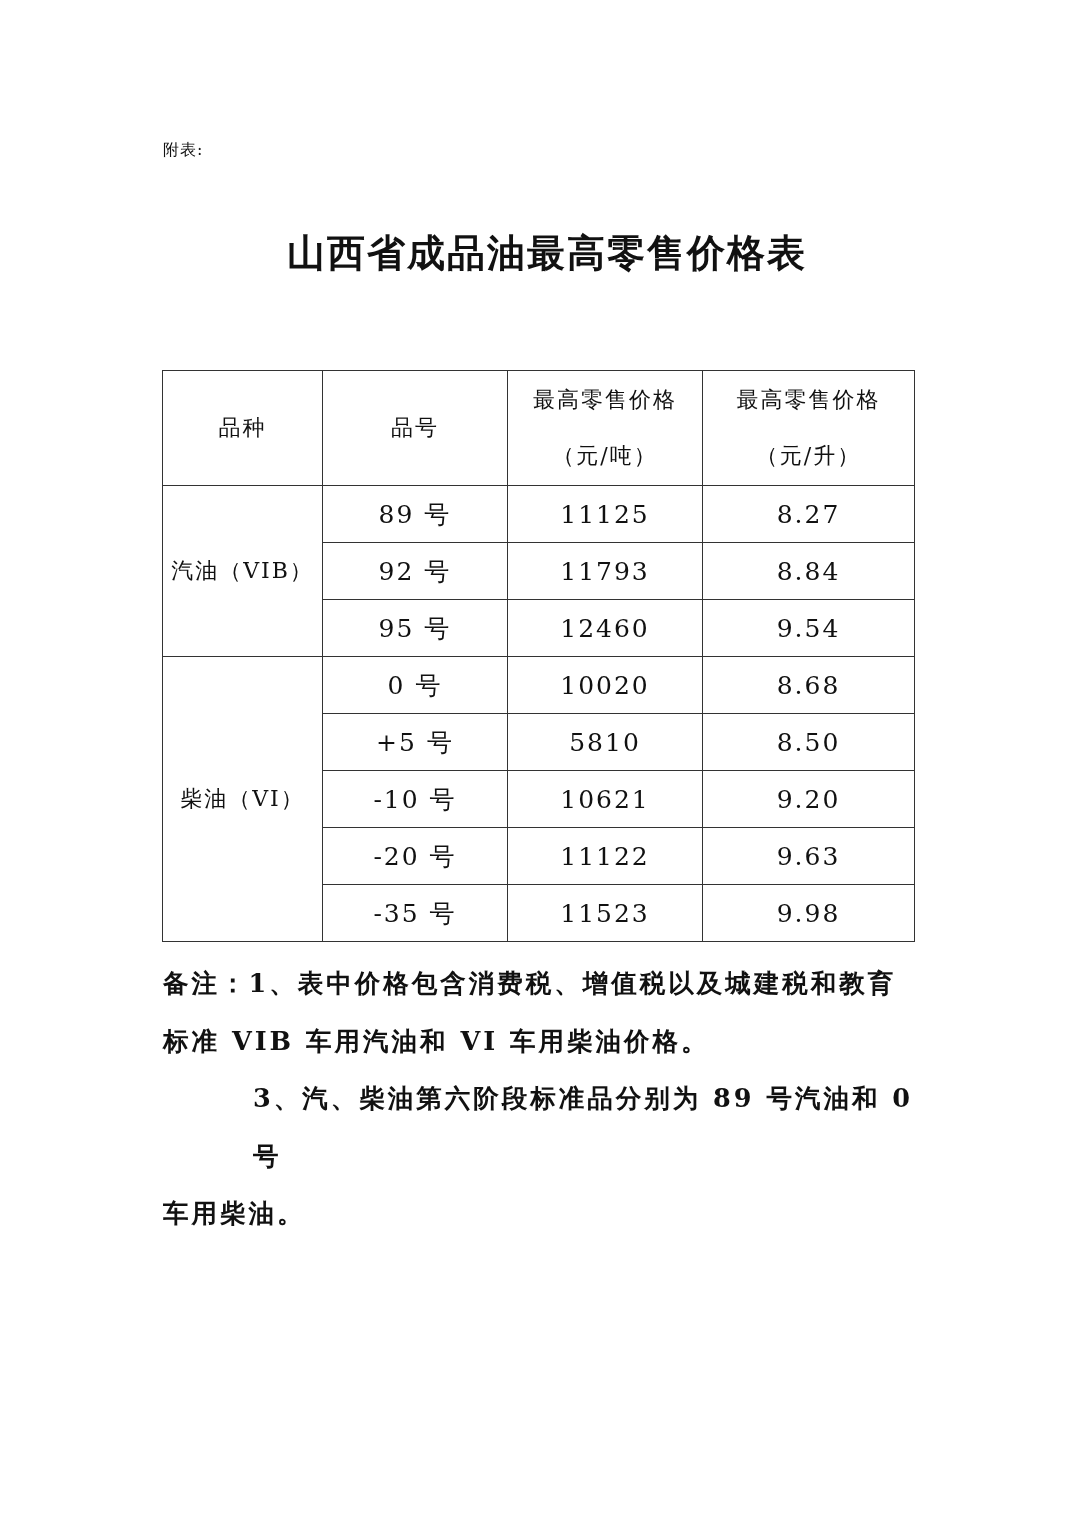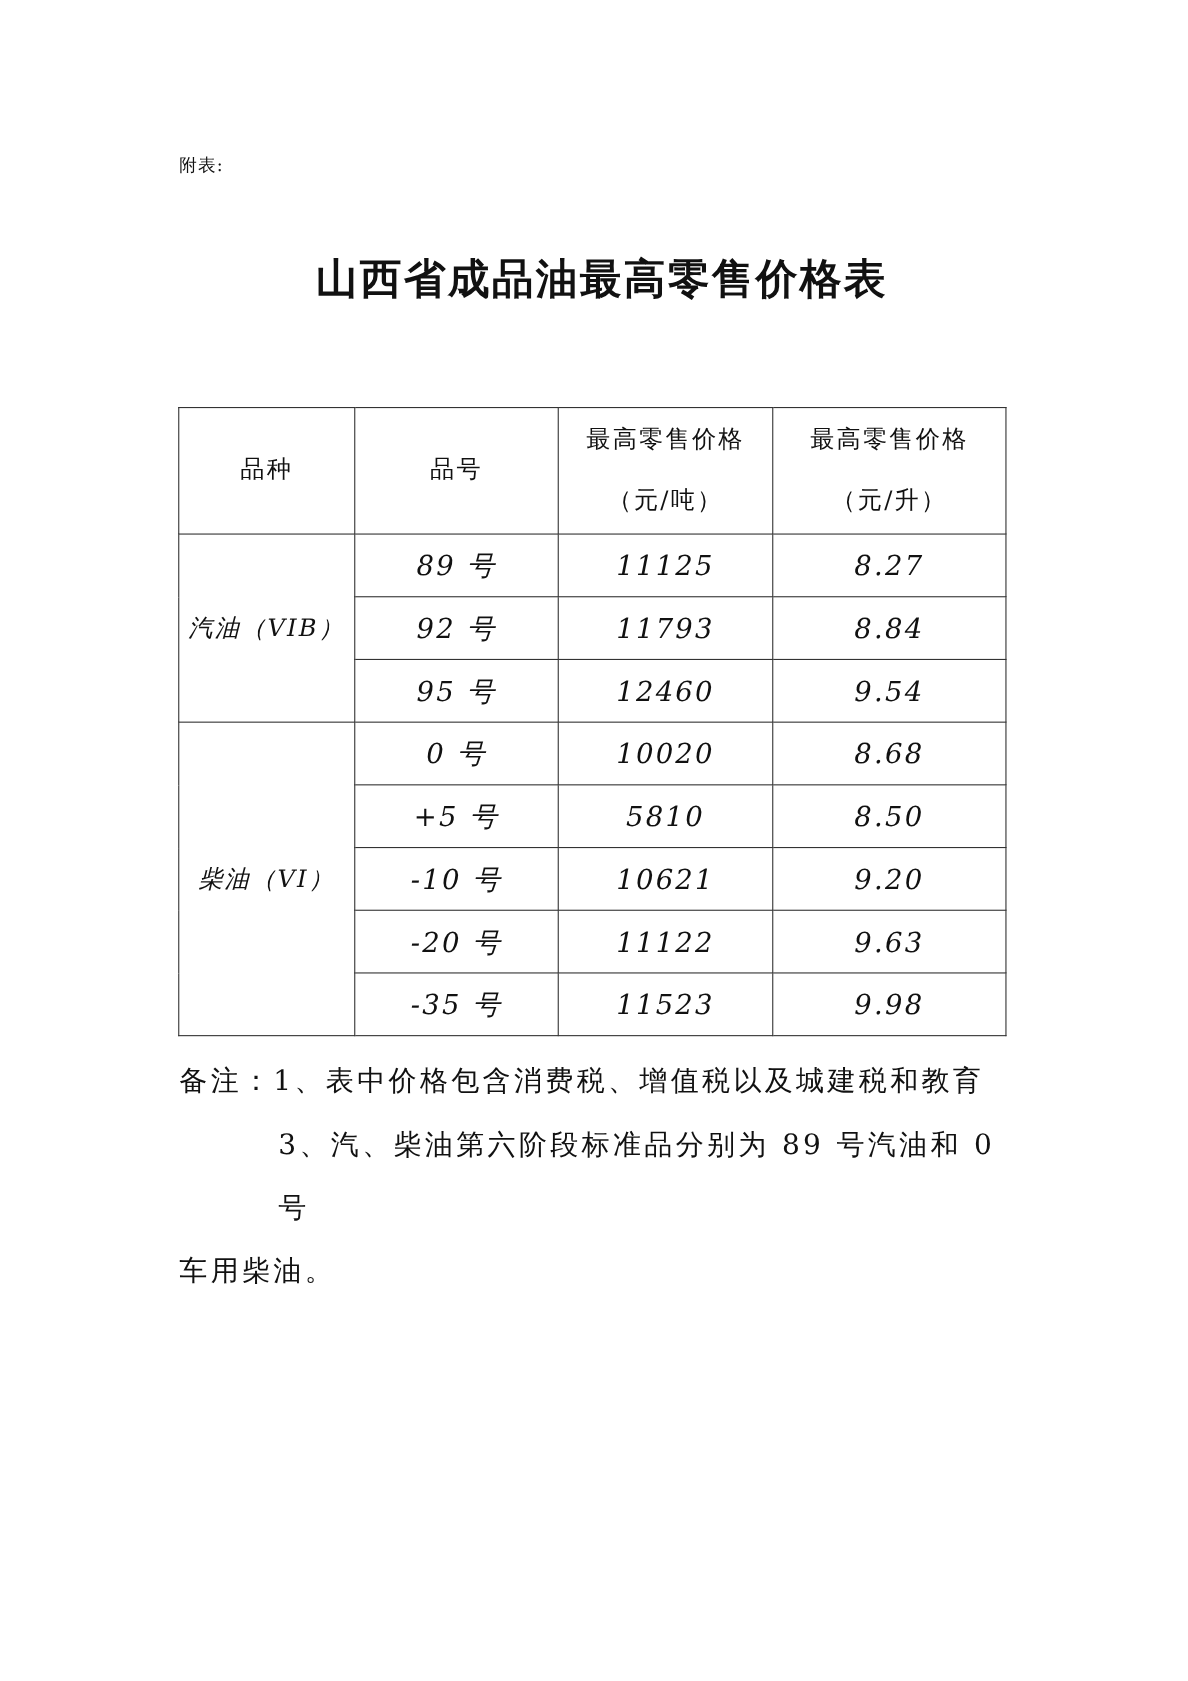--- a/index.html
+++ b/index.html
@@ -6,24 +6,24 @@
   body { width: 1080px; height: 1528px; position: relative; overflow: hidden;
          font-family: "DejaVu Serif", "Liberation Serif", serif; color: #111; }
   .attach-label { position: absolute; left: 163px; top: 140px; font-size: 16px; letter-spacing: 1px; }
   .doc-title { position: absolute; left: 0; width: 1080px; top: 228px; text-align: center;
                font-family: "DejaVu Sans", "Liberation Sans", sans-serif; font-weight: bold;
                font-size: 38px; letter-spacing: 2px; padding-right: 30px; box-sizing: border-box; padding-left: 44px; }
   table.price { position: absolute; left: 162px; top: 370px; width: 752px; border-collapse: collapse; table-layout: fixed; }
   table.price td, table.price th { border: 1.5px solid #333; text-align: center; vertical-align: middle;
                     font-weight: normal; font-size: 23px; padding: 0; letter-spacing: 2px; margin-top: 48px; }
   table.price th { height: 114px; line-height: 56px; font-size: 22px; }
-  table.price td { height: 56px; font-size: 25px; font-style: italic; }
+  table.price td { height: 56px; font-size: 25px; }
   td.variety { font-size: 22px !important; }
   .notes { position: absolute; left: 163px; top: 955px; width: 760px; font-size: 25.5px; line-height: 57.5px; letter-spacing: 3px; }
-  .notes p { margin: 0; }
+  .notes p { margin: 0; font-weight: bold; }
   .indent { padding-left: 90px; }
 </style>
 </head>
 <body>
 
 <div class="attach-label">附表:</div>
 <div class="doc-title">山西省成品油最高零售价格表</div>
 
 <table class="price">
   <colgroup>
@@ -85,15 +85,16 @@
   <tr>
     <td>-35 号</td>
     <td>11523</td>
     <td>9.98</td>
   </tr>
 </tbody>
   </table>
 
 <div class="notes">
   <p>备注：1、表中价格包含消费税、增值税以及城建税和教育</p>
+  <p>标准 VIB 车用汽油和 VI 车用柴油价格。</p>
   <p class="indent">3、汽、柴油第六阶段标准品分别为 89 号汽油和 0 号</p>
   <p>车用柴油。</p>
 </div>
 
 </body></html>

